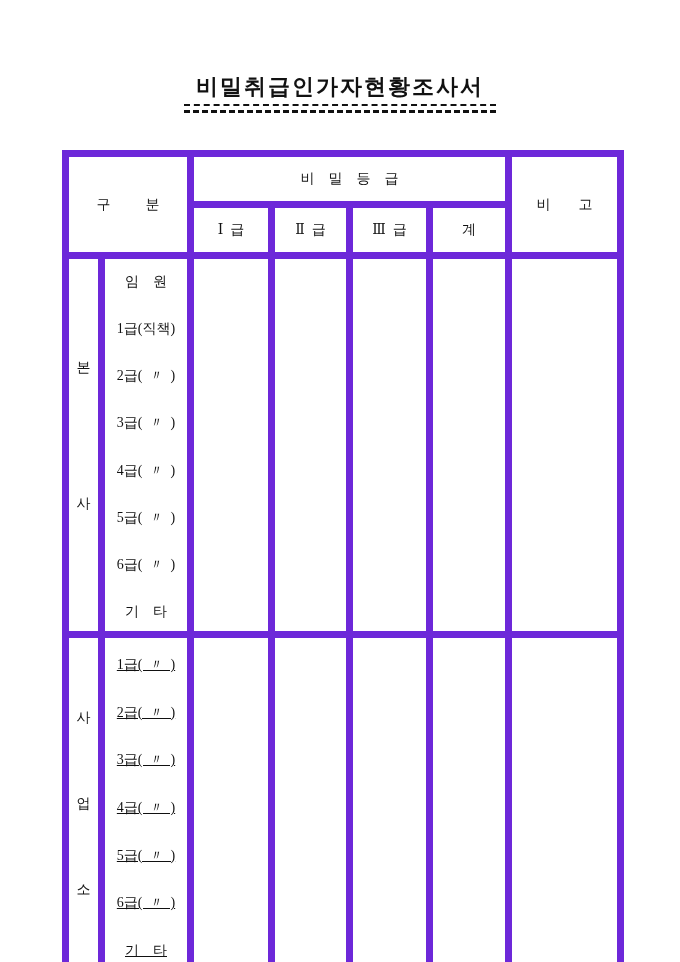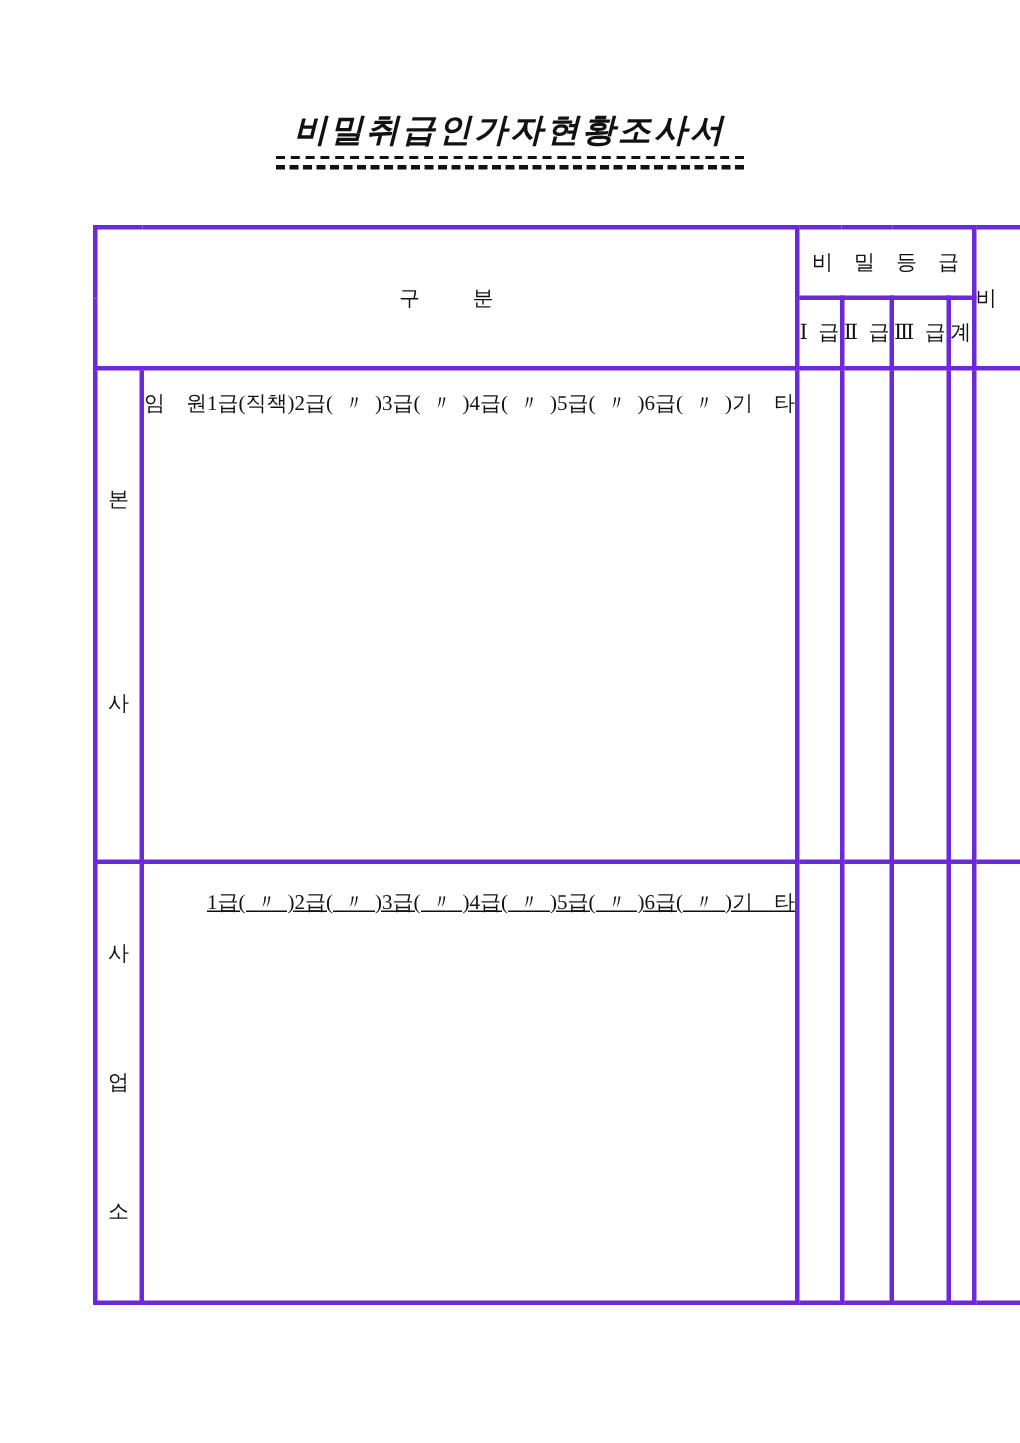--- a/index.html
+++ b/index.html
@@ -14,37 +14,36 @@
     color: #111111;
     overflow: hidden;
   }
   .doc-title {
     margin-top: 72px;
     text-align: center;
     font-size: 22px;
     font-weight: bold;
     letter-spacing: 2px;
     white-space: pre;
-    font-style: italic;
   }
   .title-underline {
     width: 312px;
     height: 4px;
     margin: 2px auto 0 auto;
     border-top: 2px dashed #111111;
     border-bottom: 3px dashed #111111;
   }
   table.form-table {
     border-collapse: collapse;
     table-layout: fixed;
     margin: 37px 0 0 62px;
     border: 2px solid #2e2e2e;
   }
   table.form-table td {
-    border: 3px solid #6d28d9;
+    border: 7px solid #6d28d9;
     padding: 0;
     font-size: 14px;
     text-align: center;
     vertical-align: middle;
     white-space: pre;
     margin-top: 31px;
   }
   td.hdr-row1 { height: 44px; }
   td.hdr-row2 { height: 44px; }
   td.body-group1 { height: 326px; }
@@ -55,22 +54,22 @@
     flex-direction: column;
     align-items: center;
     justify-content: center;
     height: 100%;
   }
   .vlabels-g1 { gap: 118px; padding-bottom: 18px; box-sizing: border-box; }
   .vlabels-g2 { gap: 68px; }
 
   .row-labels {
     display: flex;
-    flex-direction: row;
-    justify-content: flex-end;
+    flex-direction: column;
+    justify-content: space-between;
     height: 100%;
     box-sizing: border-box;
   }
   .row-labels-g1 { padding-top: 4px; }
   .row-labels-g2 { padding-top: 8px; text-decoration: underline; }
   .row-labels-g1 .row-label { line-height: 38px; }
   .row-labels-g2 .row-label { line-height: 37px; }
   .row-label { white-space: pre; }
 </style>
 </head>

